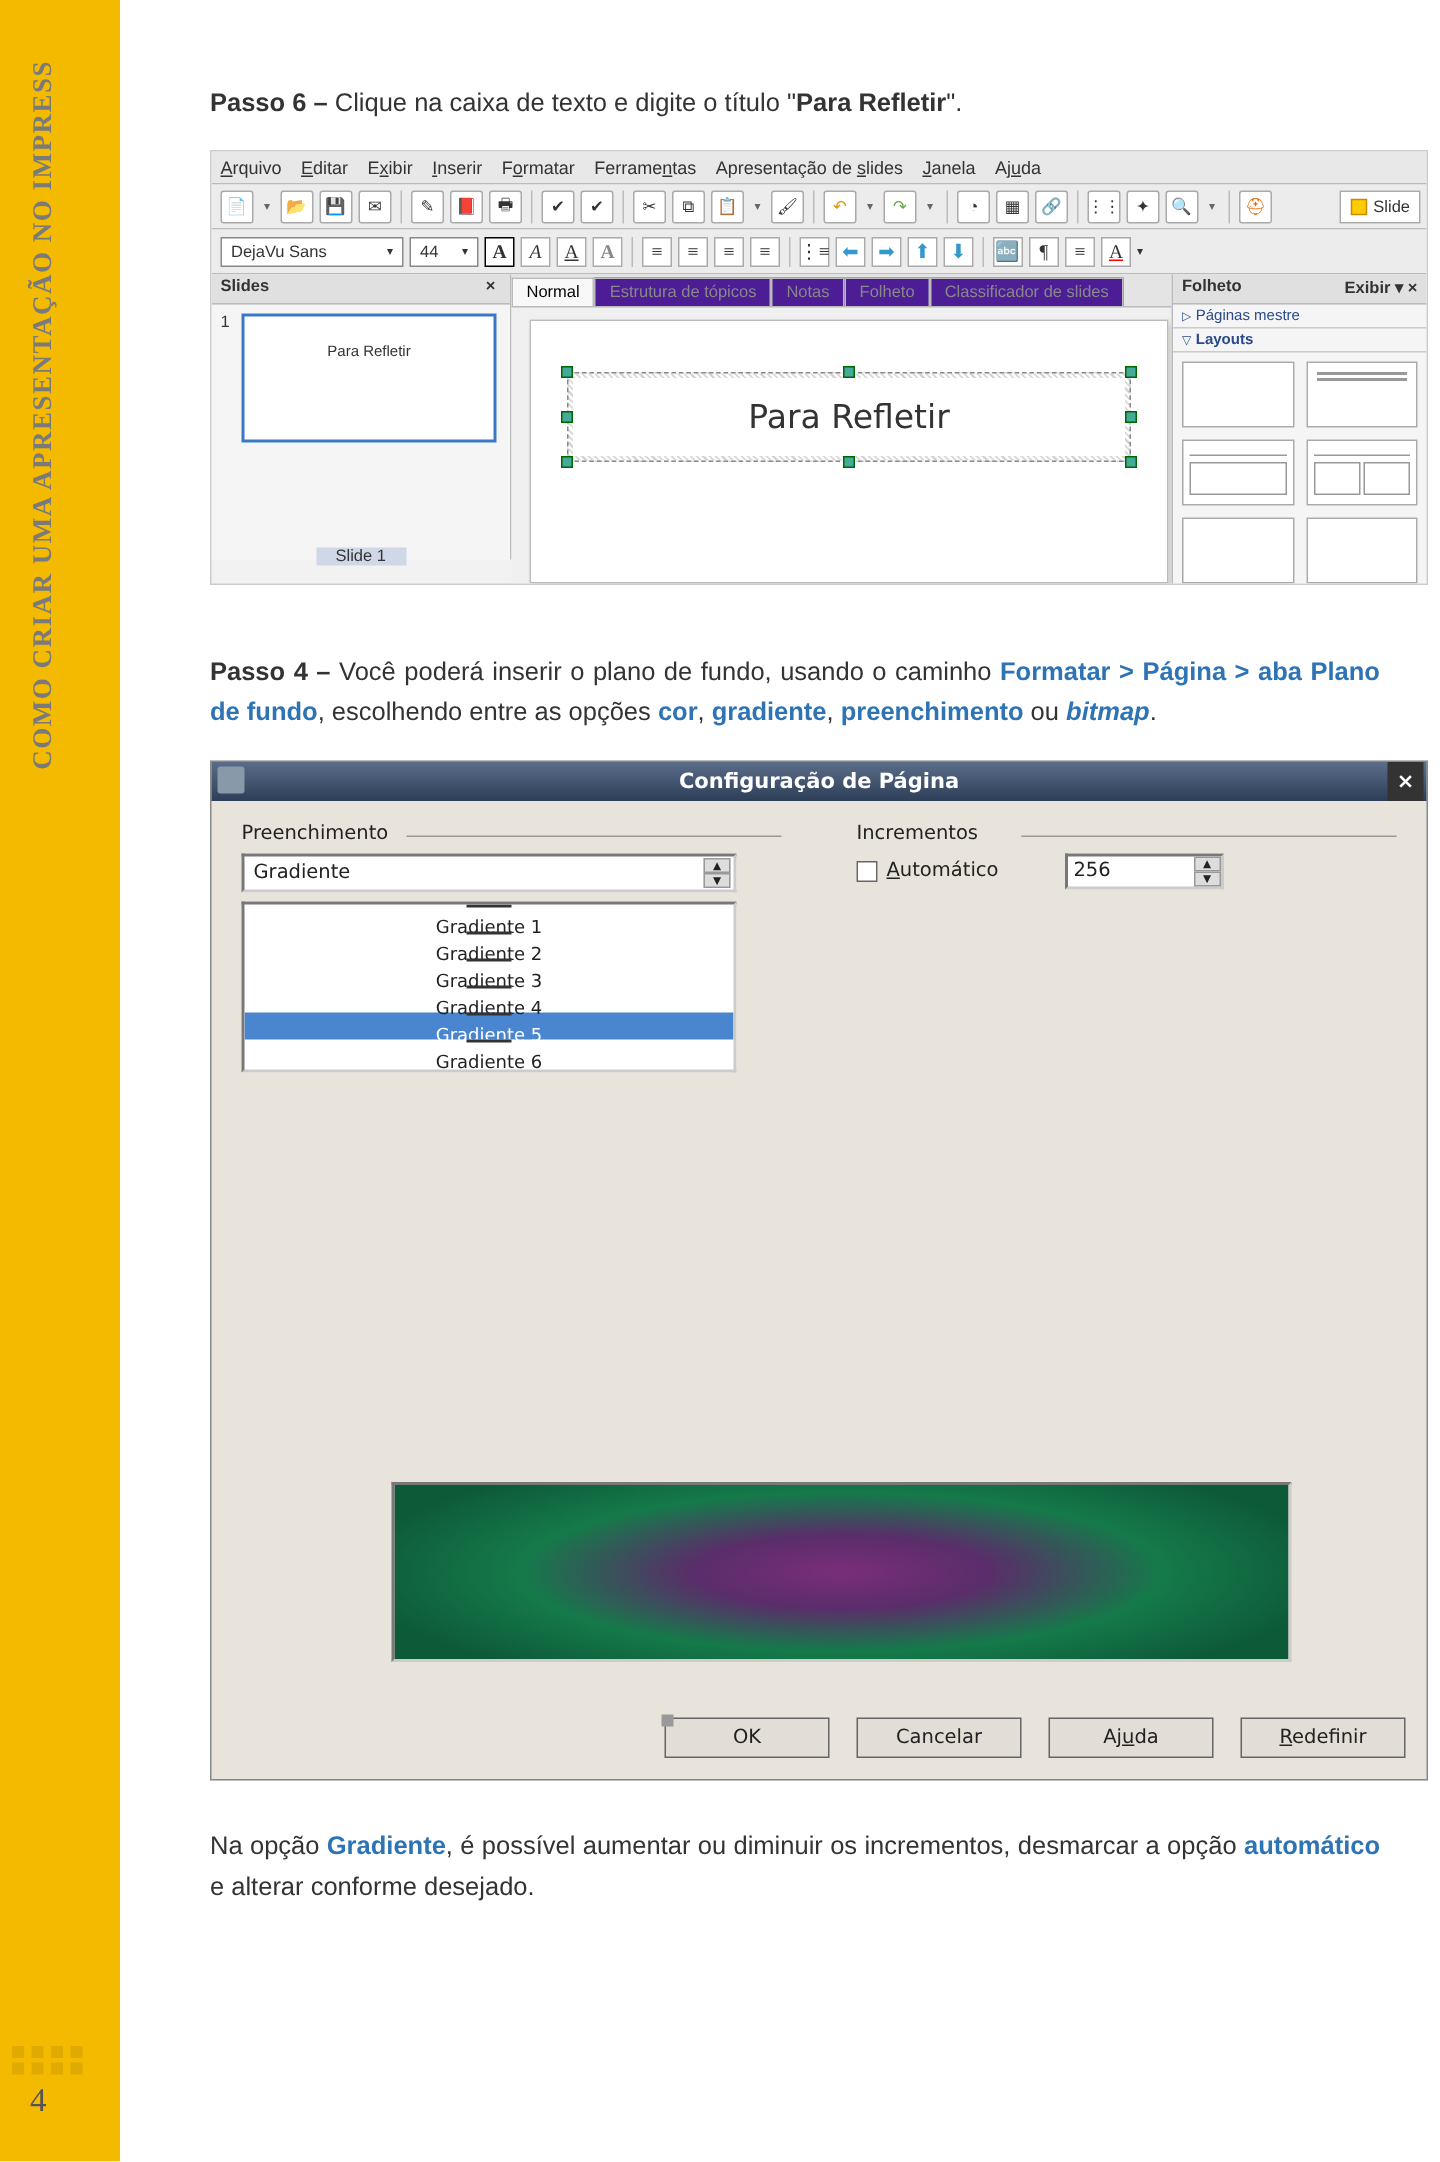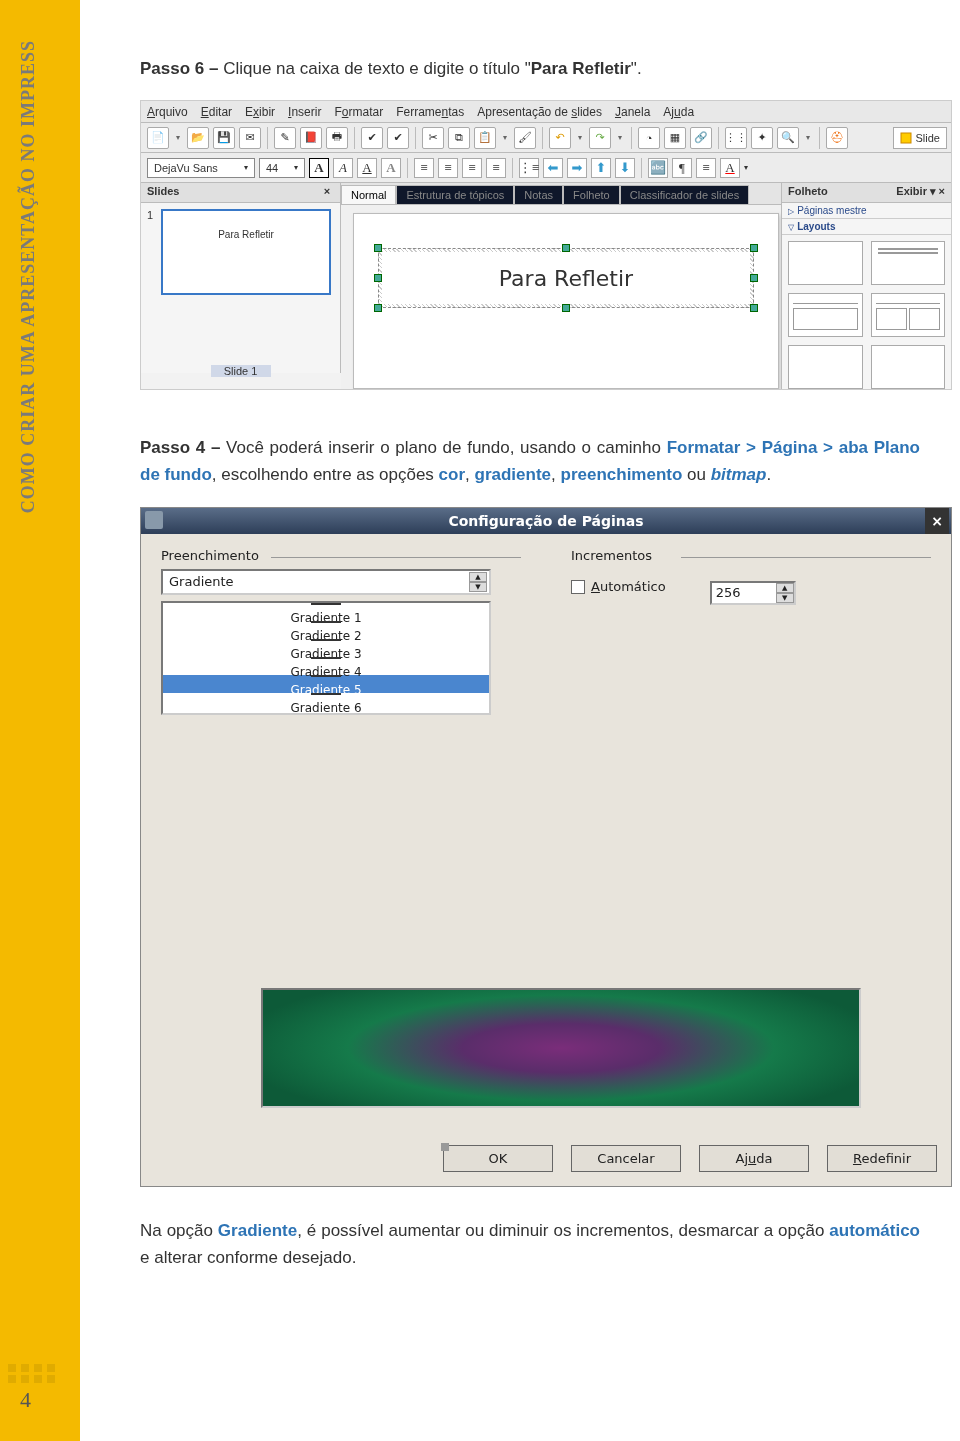--- a/index.html
+++ b/index.html
@@ -38,21 +38,21 @@
   .slides-panel-hdr { height: 20px; background: #e0e0e0; border-bottom: 1px solid #bbb; padding: 2px 6px; font-size: 11px; font-weight: bold; display: flex; justify-content: space-between; }
   .slides-panel-hdr .x { width: 14px; text-align: center; cursor: default; }
   .slide-thumb-wrap { padding: 6px; }
   .slide-num { font-size: 11px; }
   .slide-thumb { width: 170px; height: 86px; background: #fff; border: 2px solid #3878c7; margin-left: 14px; margin-top: -12px; position: relative; }
   .slide-thumb-txt { position: absolute; left: 0; right: 0; top: 18px; text-align: center; font-size: 10px; }
   .slide-label { text-align: center; font-size: 11px; margin-top: 70px; background: #d0d8e8; width: 60px; margin-left: auto; margin-right: auto; }
   
   .center-area { position: absolute; left: 200px; top: 82px; right: 170px; bottom: 0; background: #f0f0f0; }
   .center-tabs { height: 22px; background: #e4e4e4; border-bottom: 1px solid #bbb; display: flex; align-items: flex-end; font-size: 11px; }
-  .center-tabs .tab { padding: 3px 9px; border: 1px solid #bbb; background: #0f172a; border-bottom: none; color: #888; }
+  .center-tabs .tab { padding: 3px 9px; border: 1px solid #bbb; background: #4c1d95; border-bottom: none; color: #888; }
   .center-tabs .tab.active { background: #f8f8f8; color: #000; font-weight: normal; }
   .canvas { position: absolute; left: 12px; right: 2px; top: 30px; bottom: 0; background: #fff; border: 1px solid #bbb; box-shadow: 2px 2px 4px rgba(0,0,0,0.15); }
   .textbox-sel { position: absolute; left: 24px; right: 24px; top: 34px; height: 60px; border: 1px dashed #888; background: repeating-linear-gradient(45deg, transparent, transparent 2px, #ccc 2px, #ccc 3px); padding: 3px; }
   .textbox-inner { width: 100%; height: 100%; background: #fff; display: flex; align-items: center; justify-content: center; font-size: 22px; font-family: "DejaVu Sans", sans-serif; }
   .handle { position: absolute; width: 8px; height: 8px; background: #4a9; border: 1px solid #060; }
   
   .tasks-panel { position: absolute; right: 0; top: 82px; width: 170px; bottom: 0; background: #f5f5f5; border-left: 1px solid #bbb; }
   .tasks-hdr { height: 20px; background: #e0e0e0; border-bottom: 1px solid #bbb; padding: 2px 6px; font-size: 11px; font-weight: bold; display: flex; justify-content: space-between; }
   .tasks-sub { padding: 2px 6px; font-size: 10px; border-bottom: 1px solid #ccc; color: #2a4a8a; }
   .tasks-sub .tri { margin-right: 3px; font-size: 8px; }
@@ -79,21 +79,21 @@
   .spinner-btns { width: 18px; display: flex; flex-direction: column; }
   .spinner-btns div { height: 10px; background: #ddd; border: 1px solid #999; font-size: 7px; text-align: center; line-height: 8px; }
   
   .listbox { width: 330px; height: 114px; background: #fff; border: 2px inset #ccc; margin-top: 6px; overflow: hidden; }
   .listrow { height: 18px; display: flex; align-items: center; padding: 0 4px; gap: 6px; font-size: 12px; flex-direction: column; }
   .listrow.sel { background: #4a86cf; color: #fff; }
   .swatch { width: 30px; height: 13px; border: 1px solid #333; }
   
   .check-row { display: flex; align-items: center; gap: 6px; }
   .checkbox-box { width: 14px; height: 14px; background: #fff; border: 1px solid #666; }
-  .numspin { width: 86px; height: 24px; background: #fff; border: 2px inset #ccc; display: flex; align-items: center; justify-content: space-between; padding-left: 4px; margin-left: 38px; margin-top: 12px; }
+  .numspin { width: 106px; height: 24px; background: #fff; border: 2px inset #ccc; display: flex; align-items: center; justify-content: space-between; padding-left: 4px; margin-left: 38px; }
   
   .preview { position: absolute; left: 120px; top: 480px; width: 600px; height: 120px; border: 2px inset #ccc; background: radial-gradient(ellipse 55% 70% at 50% 50%, #7a2d7a 0%, #5a2d6a 30%, #157a4a 65%, #0d5a38 100%); }
   
   .dlg-btns { position: absolute; left: 0; right: 0; bottom: 14px; display: flex; gap: 18px; justify-content: flex-end; padding-right: 14px; }
   .dlg-btn { padding: 5px 0; width: 110px; text-align: center; background: #e2ded6; border: 1px solid #666; font-size: 13px; position: relative; }
   .dlg-btn .corner { position: absolute; left: -3px; top: -3px; width: 8px; height: 8px; background: #999; }
   
   .bottom-text { margin-top: 30px; }
 </style>
 </head>
@@ -170,21 +170,21 @@
       <span class="sep"></span>
       <span class="ico" style="color:#e60">⛑</span>
     </div>
     <div class="slide-right">
       <svg viewBox="0 0 12 12">
           <rect x="1" y="1" width="10" height="10" fill="#fc0" stroke="#c80"></rect>
         </svg>
       <span>Slide</span>
     </div>
     <div class="toolbar2">
-      <div class="fontbox" style="width:108px">
+      <div class="fontbox" style="width:122px">
           <span>DejaVu Sans</span>
           <span style="font-size:8px">▾</span>
         </div>
       <div class="fontbox" style="width:46px">
           <span>44</span>
           <span style="font-size:8px">▾</span>
         </div>
       <span class="ico" style="border-color:#000">
           <b>A</b>
         </span>
@@ -284,21 +284,21 @@
     </div>
   </div>
 
   <p class="step-text step4-block">
     <b>Passo 4 –</b><span> Você poderá inserir o plano de fundo, usando o caminho </span><span class="blue">Formatar &gt; Página &gt; </span><span class="blue">aba </span><span class="blue">Plano de fundo</span><span>, escolhendo entre as opções </span><span class="blue">cor</span><span>, </span><span class="blue">gradiente</span><span>, </span><span class="blue">preenchimento</span><span> ou </span><span class="blue-i">bitmap</span><span>.</span>
   </p>
 
   <div class="shot2">
     <div class="dlg-title">
       <span class="winico"></span>
-      <span>Configuração de Páginas</span>
+      <span>Configuração de Página</span>
       <span class="x">×</span>
     </div>
     <div class="dlg-tabline"></div>
     <div class="dlg-body">
       <div class="grp">
         <div class="grp-title">Preenchimento</div>
         <div class="combo">
           <span>Gradiente</span>
           <div class="spinner-btns">
               <div>▲</div>

